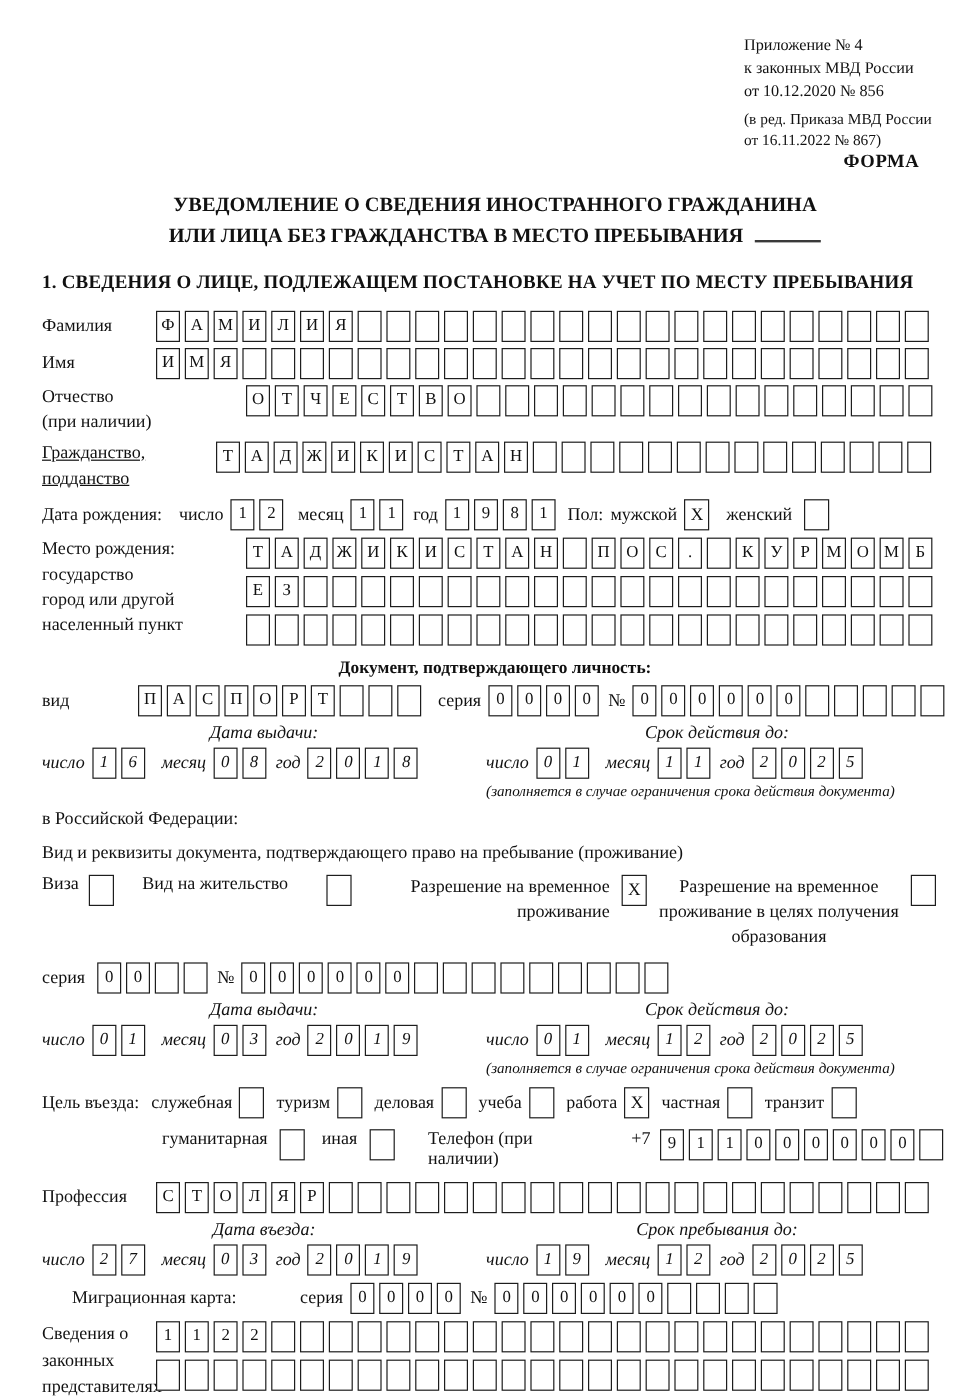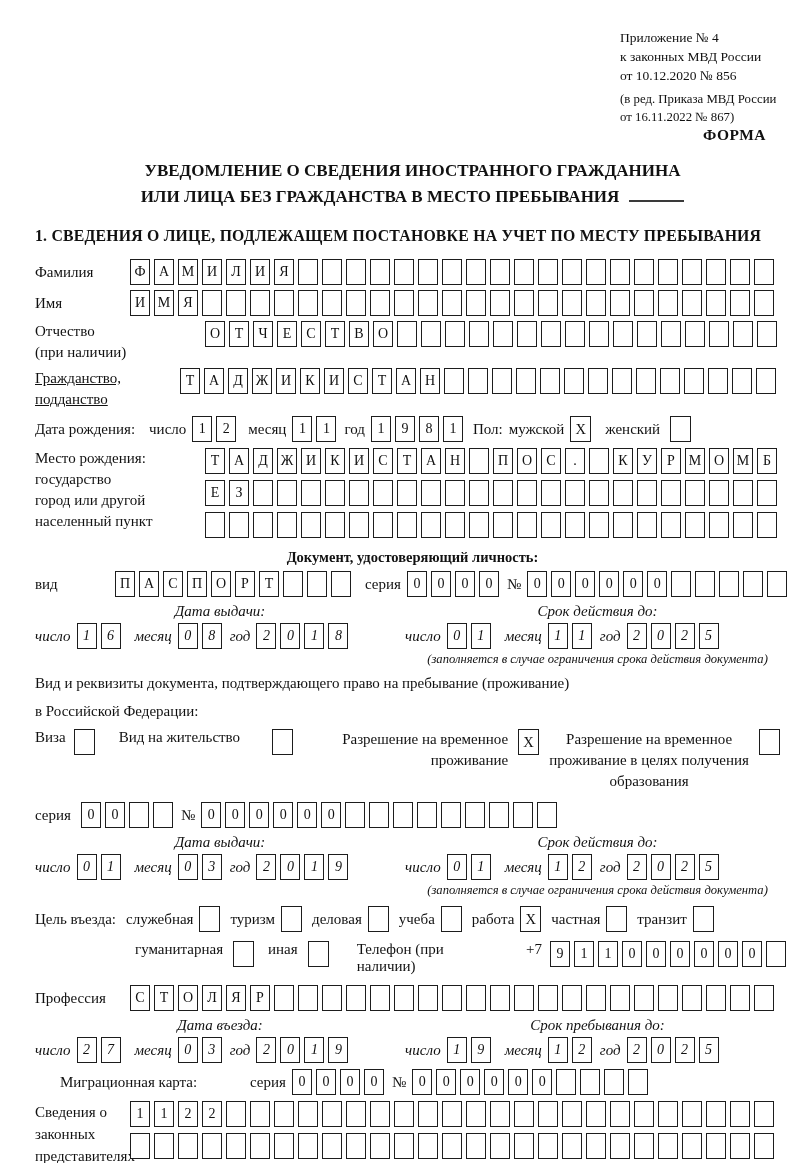--- a/index.html
+++ b/index.html
@@ -31,21 +31,21 @@
   .stack .cells{margin-bottom:6px;}
 
   .sub-heading{text-align:center;font-weight:bold;font-size:14.5px;margin:4px 0 5px 0;}
 
   .datecols{display:flex;margin-top:6px;font-style:italic;}
   .datecol{width:375px;}
   .datecol.right{width:390px;}
   .datehead{text-align:center;font-size:15px;margin-bottom:3px;}
   .dateline{display:flex;align-items:center;font-size:15px;}
   .dlbl{margin-right:6px;text-align:right;}
-  .datenote{font-size:12.6px;margin-top:3px;text-align:center;}
+  .datenote{font-size:12.6px;margin-top:3px;text-align:left;}
 
   .intro{font-size:15px;line-height:24px;margin-top:4px;}
   .opts-row{display:flex;align-items:flex-start;margin-top:6px;margin-bottom:10px;font-size:15px;}
   .opt-label{margin-right:8px;}
   .opt-wrap2{width:205px;text-align:right;line-height:21px;margin:0 10px;}
   .opt-wrap3{width:200px;text-align:center;line-height:21px;margin:0 10px;} .gap24{width:24px;flex:none;}
 
   .purpose-row{display:flex;align-items:center;font-size:15px;margin-top:8px;}
   .purpose-row .opt-label{margin-left:10px;margin-right:6px;}
   .purpose-row .opt-label:first-of-type{margin-left:8px;}
@@ -316,21 +316,21 @@
           <span class="cell"></span>
           <span class="cell"></span>
           <span class="cell"></span>
           <span class="cell"></span>
           <span class="cell"></span>
           <span class="cell"></span>
         </div>
     </div>
   </div>
 
-  <div class="sub-heading">Документ, удостоверяющий личность:</div>
+  <div class="sub-heading">Документ, подтверждающего личность:</div>
 
   <div class="frow">
     <span class="flabel w80">вид</span>
     <div class="cells">
         <span class="cell">П</span>
         <span class="cell">А</span>
         <span class="cell">С</span>
         <span class="cell">П</span>
         <span class="cell">О</span>
         <span class="cell">Р</span>
@@ -403,22 +403,22 @@
             <span class="cell">2</span>
             <span class="cell">0</span>
             <span class="cell">2</span>
             <span class="cell">5</span>
           </div>
       </div>
       <div class="datenote">(заполняется в случае ограничения срока действия документа)</div>
     </div>
   </div>
 
+  <div class="intro">в Российской Федерации:</div>
   <div class="intro">Вид и реквизиты документа, подтверждающего право на пребывание (проживание)</div>
-  <div class="intro">в Российской Федерации:</div>
 
   <div class="opts-row">
     <span class="opt-label">Виза</span>
     <span class="cbox"></span>
     <span class="gap24"></span>
     <span class="opt-label">Вид на жительство</span>
     <span class="gap24"></span>
     <span class="cbox"></span>
     <span class="opt-wrap2">Разрешение на временное проживание</span>
     <span class="cbox">X</span>

